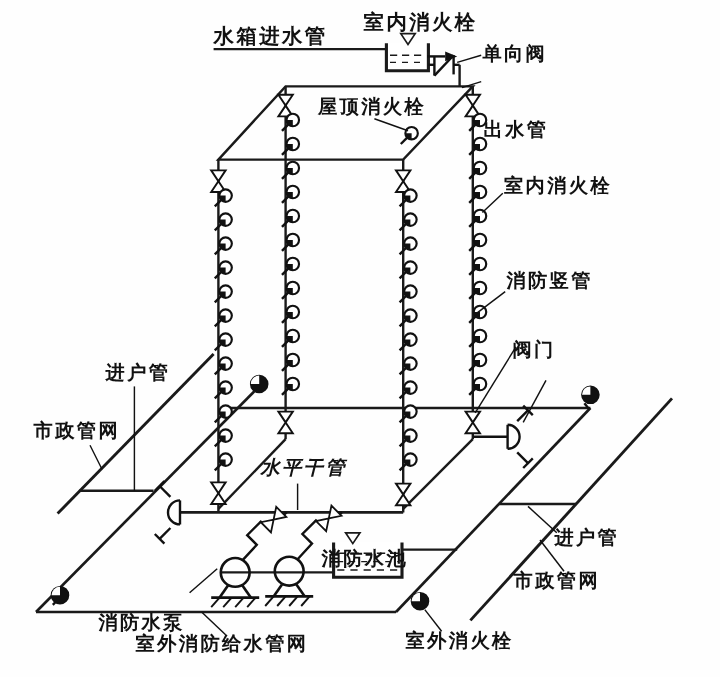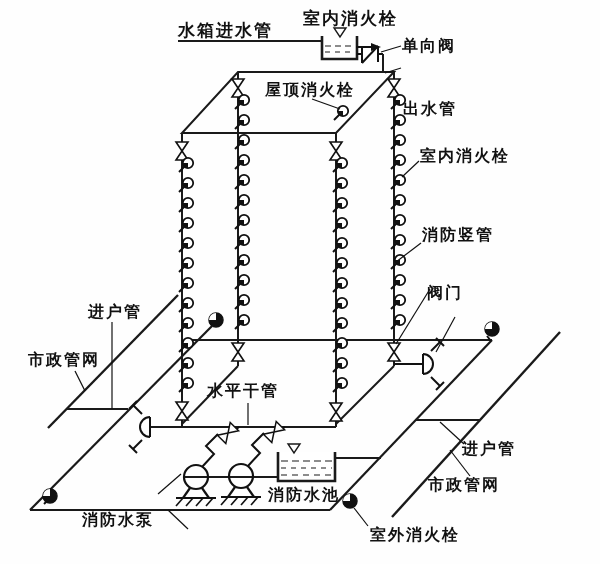--- a/index.html
+++ b/index.html
@@ -262,20 +262,21 @@
 <div class="lbl big" style="left:303px;top:10px;">室内消火栓</div>
 <div class="lbl big" style="left:178px;top:22px;">水箱进水管</div>
 <div class="lbl" style="left:402px;top:37px;">单向阀</div>
 <div class="lbl" style="left:403px;top:58px;margin-top:42px;">出水管</div>
 <div class="lbl" style="left:265px;top:81px;">屋顶消火栓</div>
 <div class="lbl" style="left:420px;top:147px;">室内消火栓</div>
 <div class="lbl" style="left:422px;top:226px;font-family:Liberation Serif, serif;">消防竖管</div>
 <div class="lbl" style="left:427px;top:284px;">阀门</div>
 <div class="lbl" style="left:88px;top:303px;">进户管</div>
 <div class="lbl" style="left:28px;top:351px;">市政管网</div>
-<div class="lbl" style="left:207px;top:382px;">水平干管</div>
+<div class="lbl" style="left:217px;top:382px;font-style:italic;">水平干管</div>
 <div class="lbl" style="left:82px;top:487px;margin-top:24px;">消防水泵</div>
-<div class="lbl" style="left:268px;top:486px;">消防水池</div>
-<div class="lbl" style="left:338px;top:526px;margin-left:32px;">室外消火栓</div>
+<div class="lbl" style="left:268px;top:458px;">消防水池</div>
+<div class="lbl" style="left:113px;top:529px;">室外消防给水管网</div>
+<div class="lbl" style="left:338px;top:526px;">室外消火栓</div>
 <div class="lbl" style="left:462px;top:440px;">进户管</div>
 <div class="lbl" style="left:428px;top:476px;">市政管网</div>
 
 </div>
 
 </body></html>

